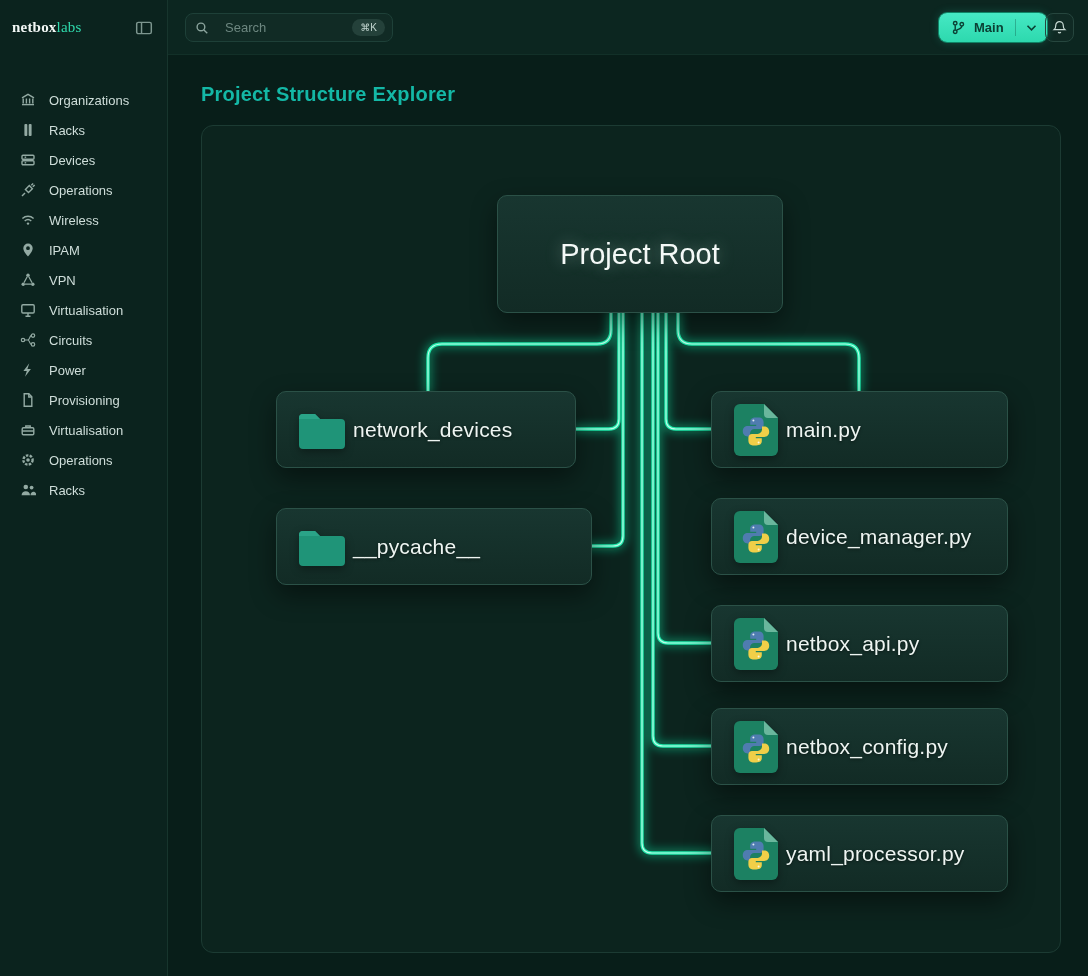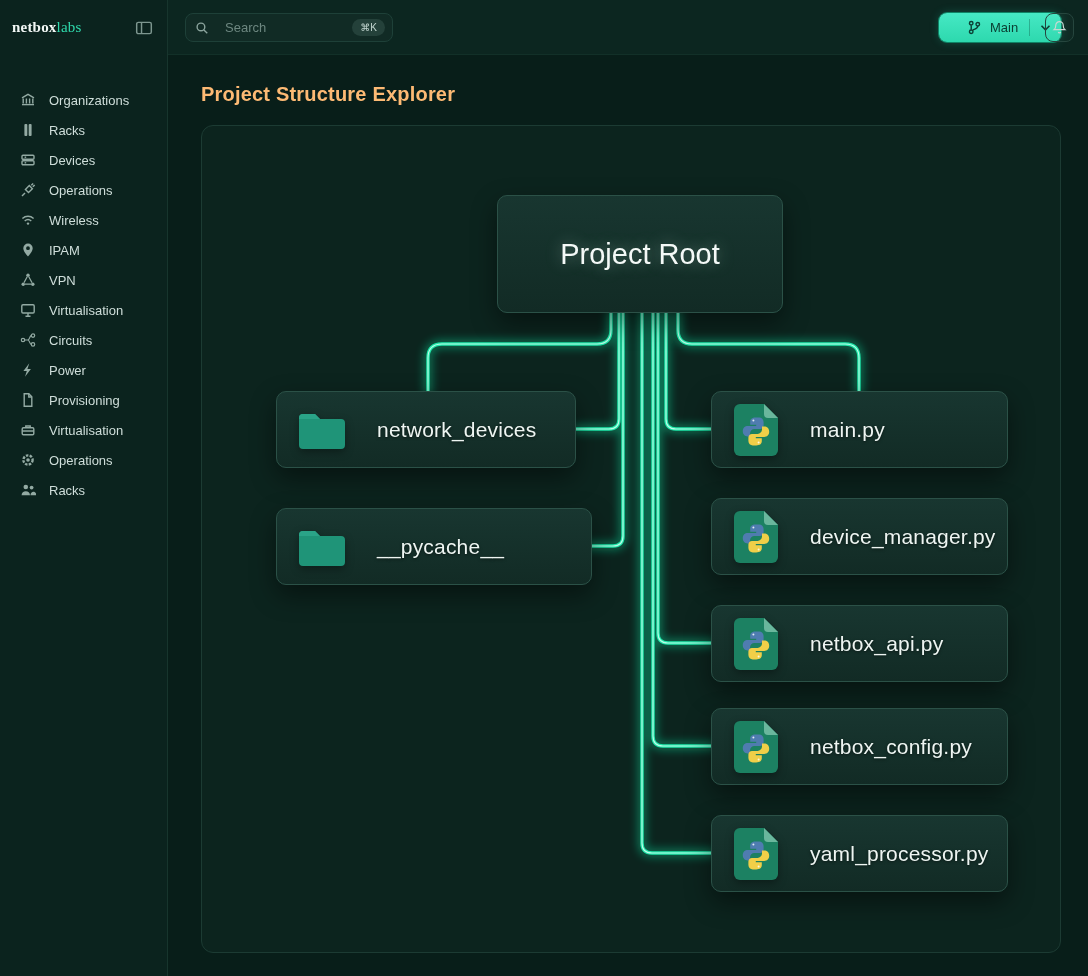--- a/index.html
+++ b/index.html
@@ -42,50 +42,50 @@
   }
   .search-input::placeholder { color:#6d8780; }
   .kbd-chip { background:#24413a; color:#c2d5cf; font-size:10px; padding:3px 8px; border-radius:10px; white-space:nowrap; }
 
   .branch-btn {
     position:absolute; left:771px; top:13px; height:29px;
     background:linear-gradient(180deg,#46e8c4 0%,#2dd9ae 100%);
     border-radius:8px; box-shadow:0 0 0 1px rgba(16,150,115,.8), 0 0 10px rgba(45,217,174,.25);
     display:flex; align-items:stretch; color:#0b4034; cursor:pointer;
   }
-  .branch-main { display:flex; align-items:center; gap:8px; padding:0 11px 0 28px; font-size:13px; font-weight:400; }
+  .branch-main { display:flex; align-items:center; gap:8px; padding:0 11px 0 12px; font-size:13px; font-weight:700; }
   .branch-divider { width:1px; background:rgba(7,61,48,.3); margin:6px 0; }
   .branch-caret { display:flex; align-items:center; padding:0 10px; }
   .bell-btn {
     position:absolute; left:877px; top:13px; width:29px; height:29px;
     border:1px solid #26463e; border-radius:8px; background:rgba(255,255,255,.02);
     display:flex; align-items:center; justify-content:center; color:#c6d8d2; cursor:pointer;
   }
 
   
-  .page-title { position:absolute; left:201px; top:83px; font-size:20px; font-weight:700; color:#fdba74; letter-spacing:.2px; z-index:2; }
+  .page-title { position:absolute; left:201px; top:83px; font-size:20px; font-weight:700; color:#14b8a6; letter-spacing:.2px; z-index:2; }
   .canvas-panel {
     position:absolute; left:201px; top:125px; width:860px; height:828px;
     background:#0c241e; border:1px solid #1c3b33; border-radius:12px; z-index:1;
   }
   .wires { position:absolute; left:0; top:0; }
 
   .node {
     position:absolute;
     background:linear-gradient(180deg,#183630 0%,#122b25 100%);
     border:1px solid #2b5147; border-radius:10px;
     box-shadow:0 10px 26px rgba(0,0,0,.45);
     display:flex; align-items:center; color:#eef5f2; cursor:pointer; z-index:3;
   }
   .node-root {
     left:295px; top:69px; width:286px; height:118px;
     justify-content:center; font-size:29px; font-weight:500; color:#f4f9f7;
     text-shadow:0 0 16px rgba(214,255,241,.35);
   }
-  .node-child { height:77px; padding-left:22px; gap:32px; font-size:21px; }
+  .node-child { height:77px; padding-left:22px; gap:8px; font-size:21px; }
   .node-child .label { text-shadow:0 1px 3px rgba(0,0,0,.5); letter-spacing:.2px; }
   .folder-0 { left:74px;  top:265px; width:300px; }
   .folder-1 { left:74px;  top:382px; width:316px; }
   .file-0 { left:509px; top:265px; width:297px; }
   .file-1 { left:509px; top:372px; width:297px; }
   .file-2 { left:509px; top:479px; width:297px; }
   .file-3 { left:509px; top:582px; width:297px; }
   .file-4 { left:509px; top:689px; width:297px; }
   .node-icon { display:flex; flex:0 0 auto; filter:drop-shadow(0 3px 4px rgba(0,0,0,.35)); }
 

